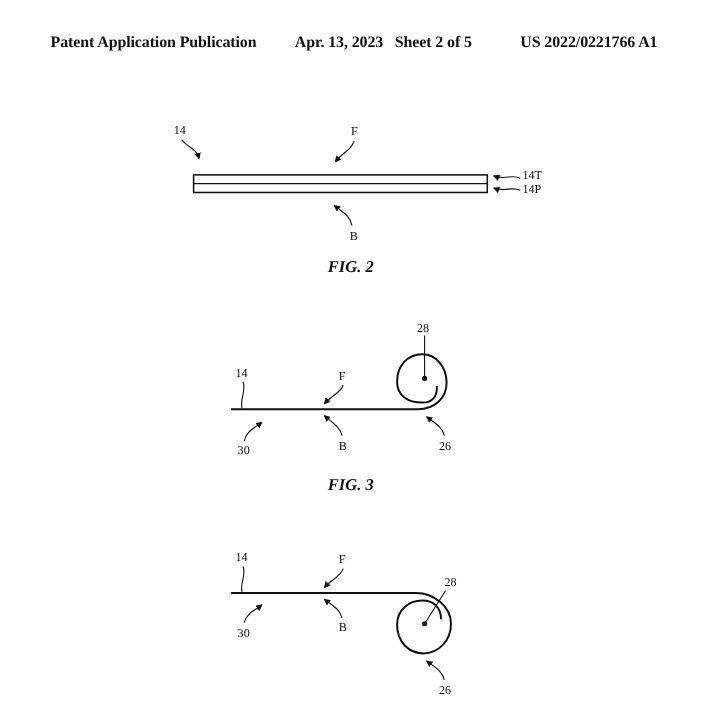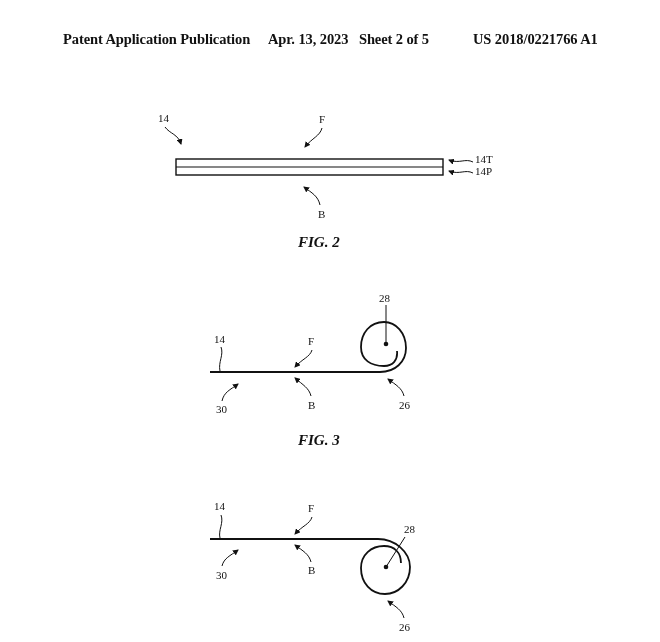--- a/index.html
+++ b/index.html
@@ -1,29 +1,29 @@
 <!DOCTYPE html>
 <html><head>
   <meta charset="utf-8">
   <style>
     html, body { margin: 0; padding: 0; background: #ffffff; }
     body { width: 660px; height: 642px; position: relative; overflow: hidden; font-family: "Liberation Serif", serif; color: #111; }
     .hdr { position: absolute; top: 31px; font-weight: bold; font-size: 14.5px; white-space: nowrap; letter-spacing: -0.1px; }
-    .hdr-left { left: 63px; text-align: center; }
+    .hdr-left { left: 46px; text-align: center; }
     .hdr-mid { left: 268px; }
     .hdr-right { left: 473px; }
     .fig { position: absolute; left: 0; top: 0; }
     svg text { font-family: "Liberation Serif", serif; fill: #111; }
   </style>
 </head>
 <body>
 
 <div class="hdr hdr-left">Patent Application Publication</div>
 <div class="hdr hdr-mid" style="white-space:pre;">Apr. 13, 2023   Sheet 2 of 5</div>
-<div class="hdr hdr-right">US 2018/0221766 A1</div>
+<div class="hdr hdr-right">US 2022/0221766 A1</div>
 
 <svg class="fig" width="660" height="642" viewBox="0 0 660 642">
   <defs>
     <marker id="ah" markerWidth="6" markerHeight="6" refX="5" refY="3" orient="auto">
       <path d="M0,0 L6,3 L0,6 Z" fill="#111"></path>
     </marker>
   </defs>
 
   <g>
     <rect x="176" y="159" width="267" height="16" fill="none" stroke="#111" stroke-width="1.4"></rect>

